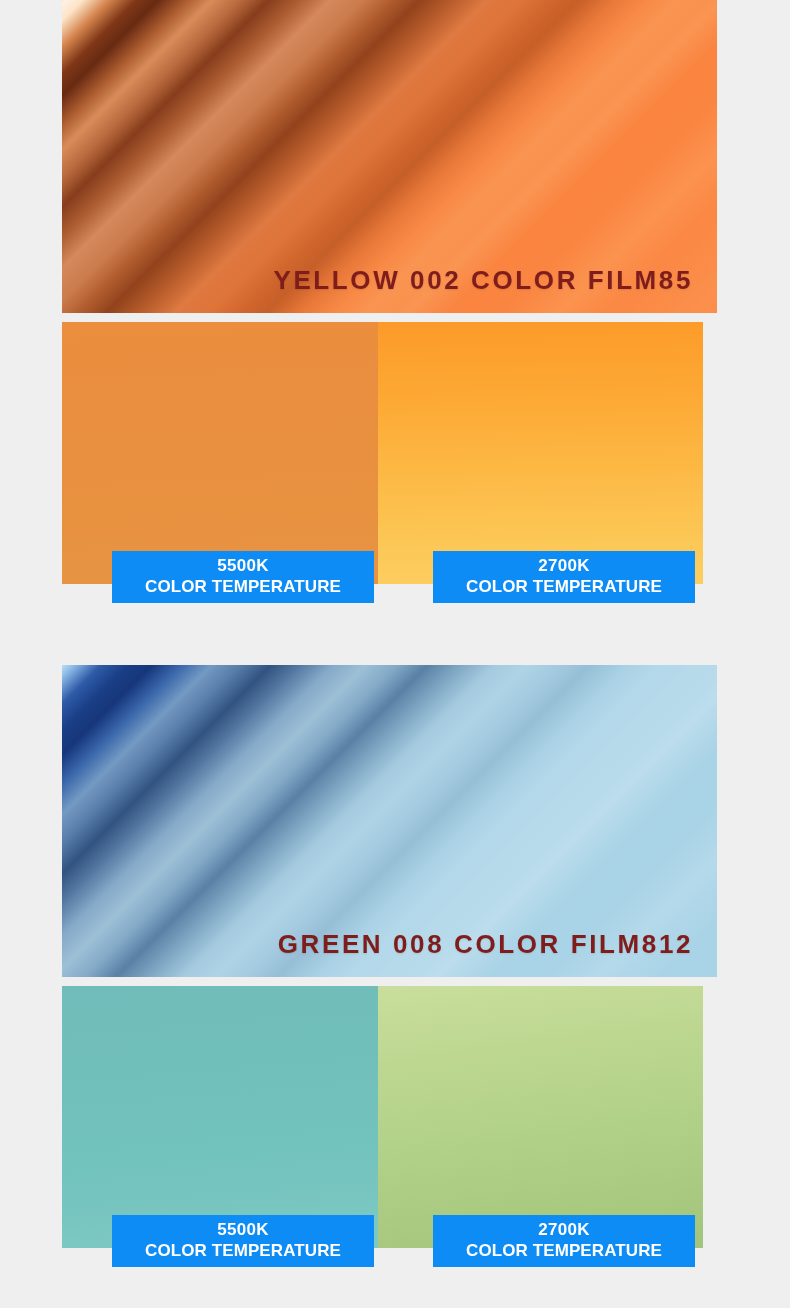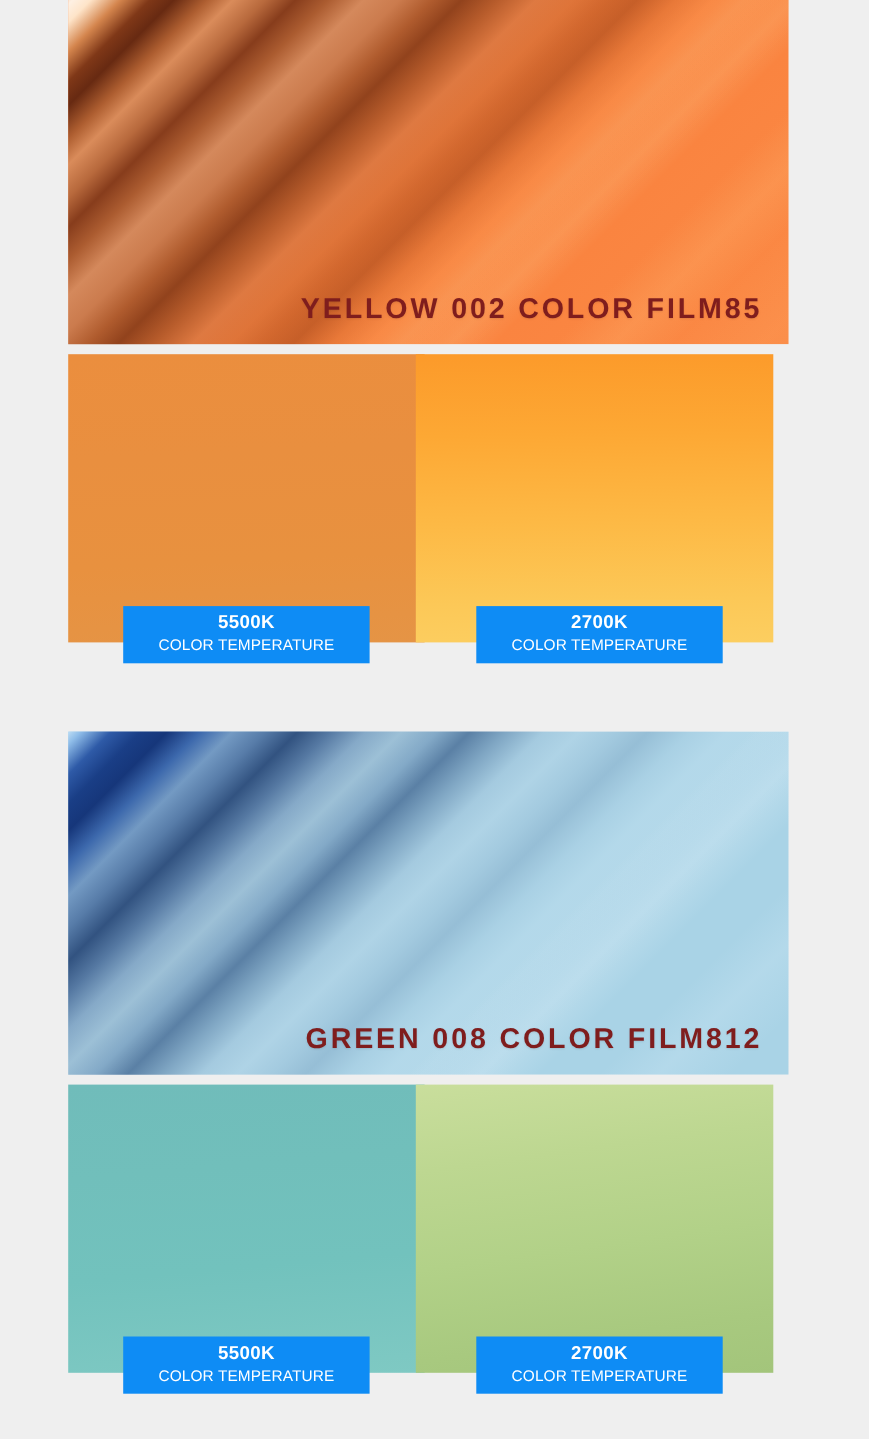--- a/index.html
+++ b/index.html
@@ -208,42 +208,42 @@
     background: linear-gradient(175deg, #70bcba 0%, #71bfbb 30%, #72c2bd 62%, #7fc9c3 100%);
   }
   .swatch-fill.fill-cool-2700 {
     background: linear-gradient(172deg, #c9de9c 0%, #bdd791 26%, #b2d188 55%, #a8c97f 82%, #a3c57b 100%);
   }
 
   .temp-badge {
     position: absolute;
     left: 50px;
     top: 229px;
-    width: 224px;
+    width: 262px;
     background: #0e8cf5;
     color: #ffffff;
     text-align: center;
     padding: 5px 0 6px 0;
     box-sizing: border-box;
     z-index: 5;
   }
   .swatch.swatch-right .temp-badge {
     left: 55px;
   }
   .temp-badge .temp-value {
     display: block;
     font-size: 17px;
     font-weight: bold;
     line-height: 20px;
     letter-spacing: 0.3px;
   }
   .temp-badge .temp-label {
     display: block;
-    font-size: 14px;
-    font-weight: normal;
+    font-size: 17px;
+    font-weight: bold;
     line-height: 21px;
     letter-spacing: 0.1px;
   }
 </style>
 </head>
 <body>
 
 <div class="page">
 
   <div class="product-section section-yellow">

